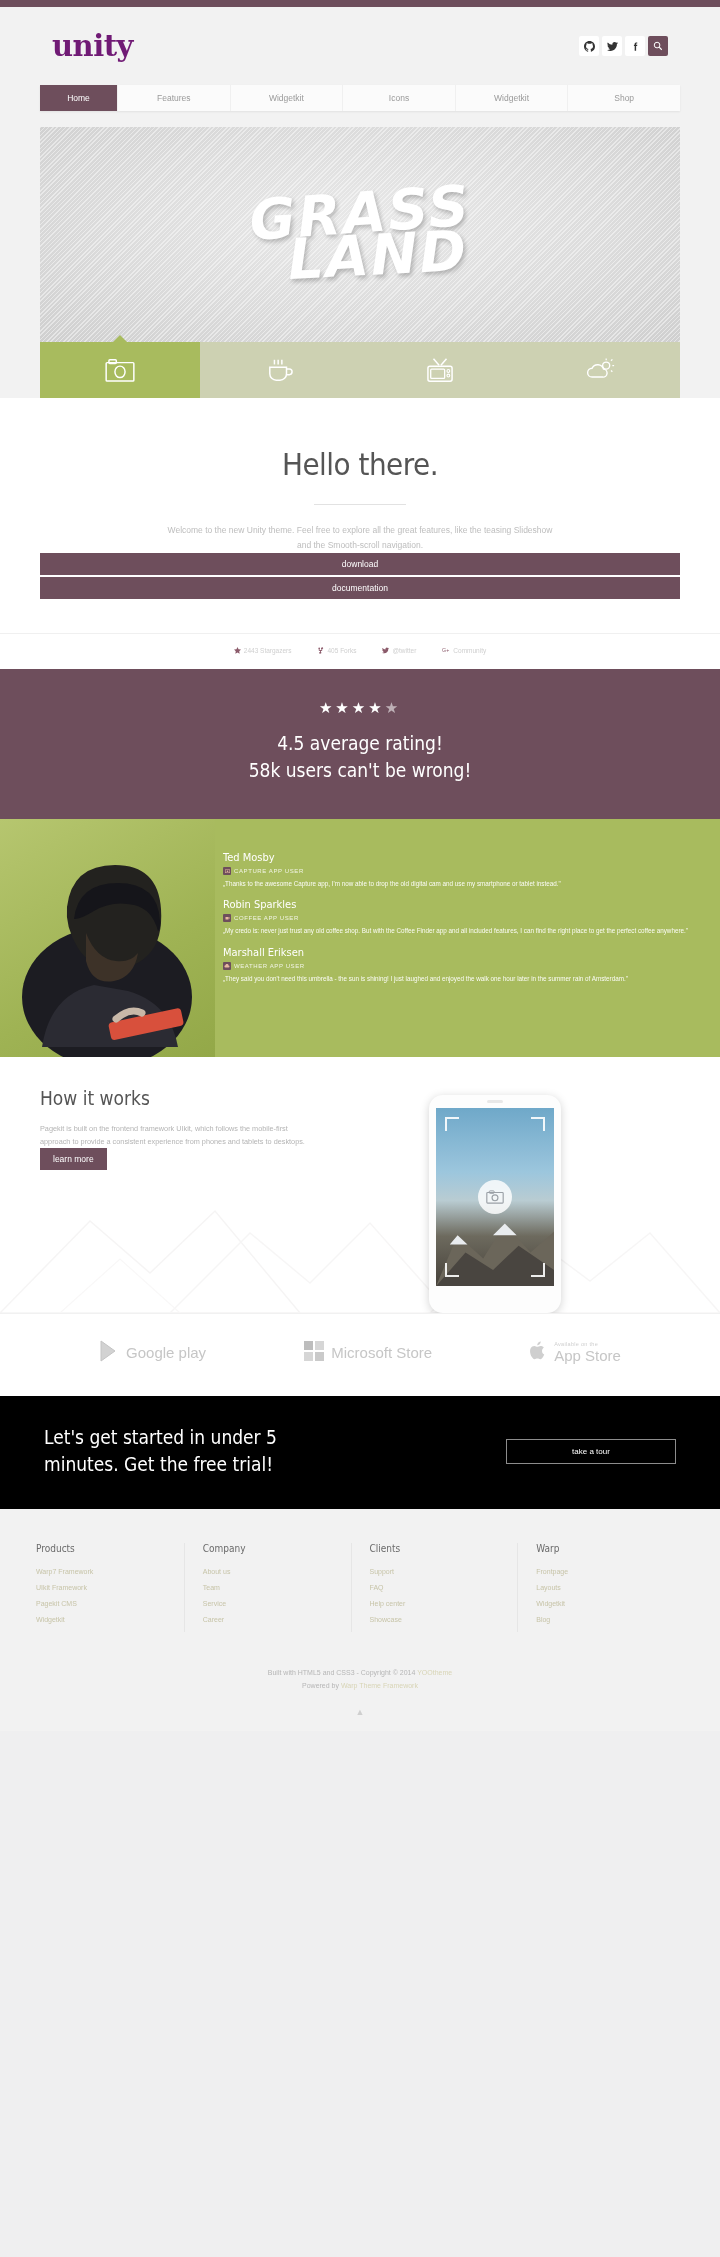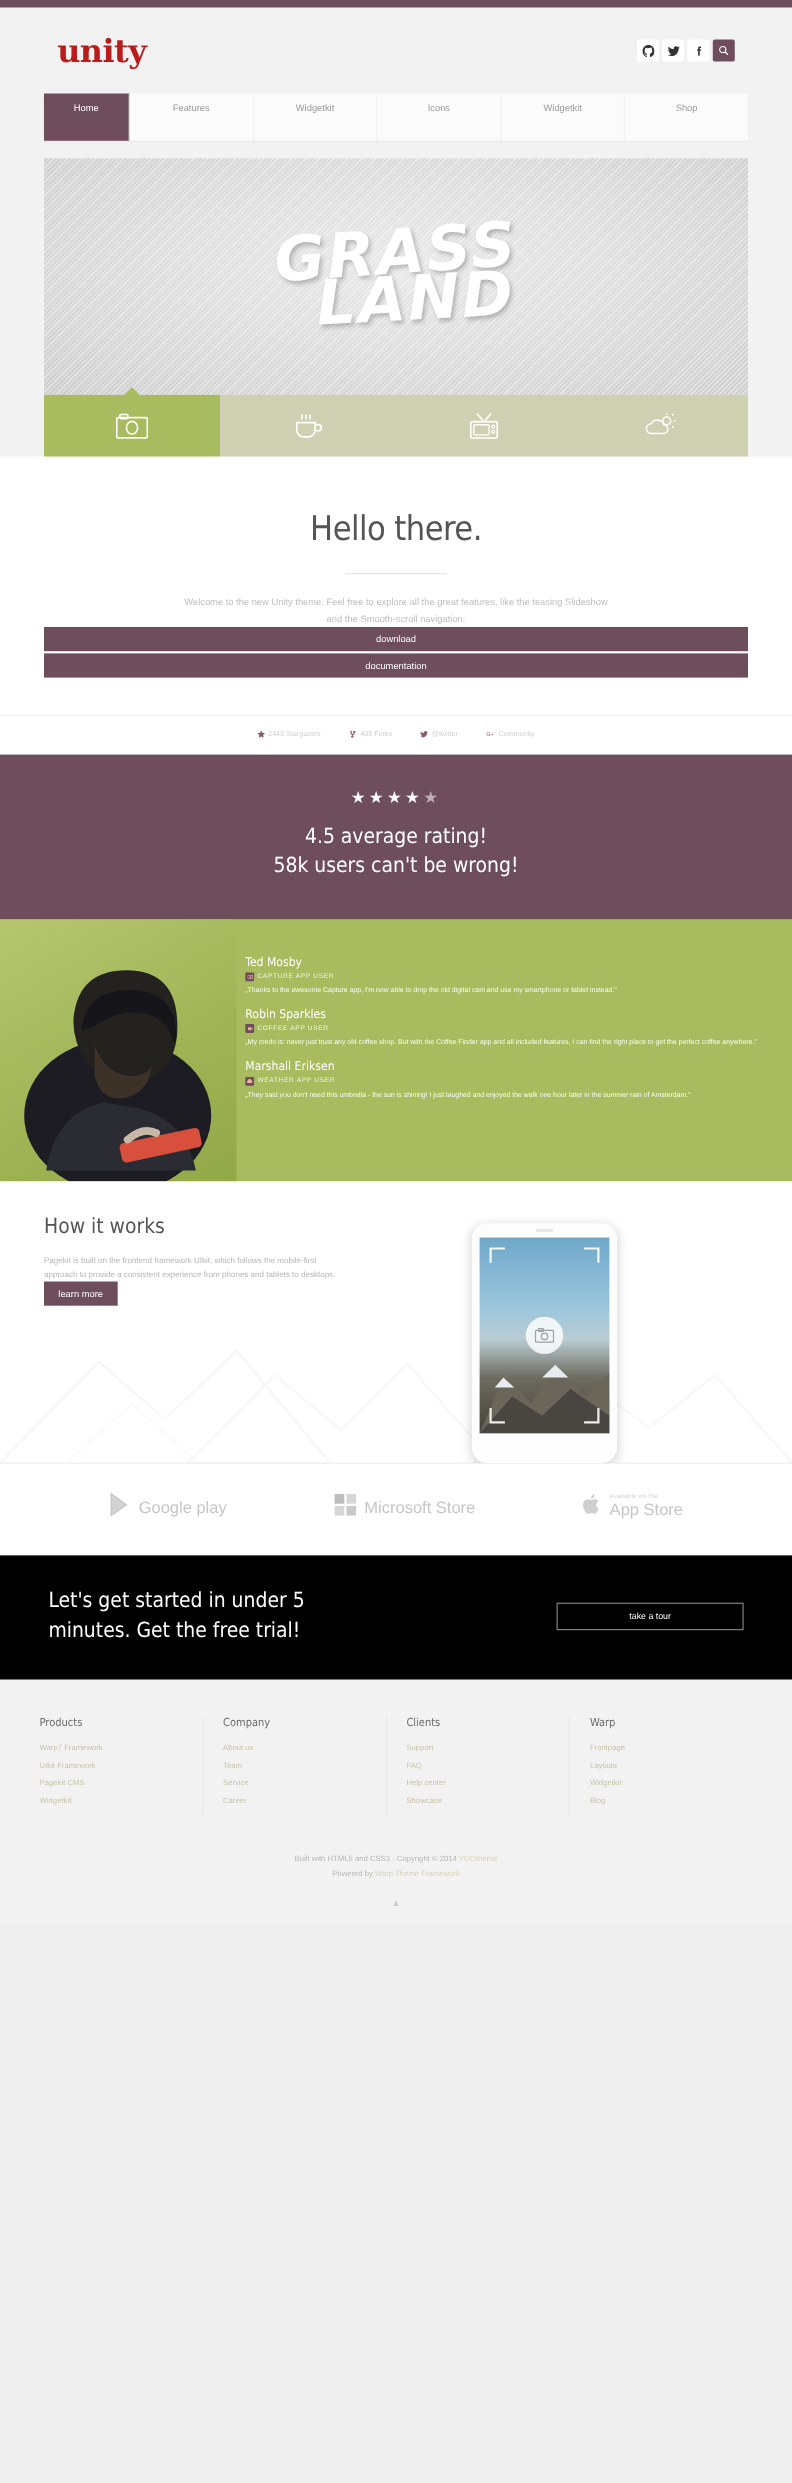--- a/index.html
+++ b/index.html
@@ -11,36 +11,36 @@
   }
   .topbar { height:7px; background:#6e4e5c; }
 
   
   .page { width:720px; background:#f2f2f2; position:relative; }
 
   
   .header { height:78px; padding:0 52px; display:flex; align-items:center; justify-content:space-between; }
   .logo {
     font-family:"DejaVu Serif", serif; font-weight:bold; font-size:29px;
-    color:#b91c1c; letter-spacing:-0.5px;
+    color:#701a75; letter-spacing:-0.5px;
   }
   .social { display:flex; gap:3px; }
   .sbtn {
     width:20px; height:20px; background:#fff; border-radius:2px;
     display:flex; align-items:center; justify-content:center;
     color:#444; cursor:pointer;
   }
   .sbtn svg { display:block; }
   .sbtn.search { background:#6e4e5c; color:#fff; }
 
   
   .navwrap { padding:0 40px; }
   .nav { display:flex; background:#fbfbfb; box-shadow:0 1px 2px rgba(0,0,0,.07); }
   .nav-item {
-    flex:1; text-align:center; line-height:26px; height:43px;
+    flex:1; text-align:center; line-height:26px; height:26px;
     font-size:8.5px; color:#9a9a9a; cursor:pointer;
     border-right:1px solid #f0f0f0;
   }
   .nav-item:last-child { border-right:none; }
   .nav-item.active { background:#6e4e5c; color:#fff; flex:0 0 78px; }
 
   
   .slidewrap { padding:0 40px; margin-top:16px; }
   .slideshow {
     height:215px; position:relative; overflow:hidden;

